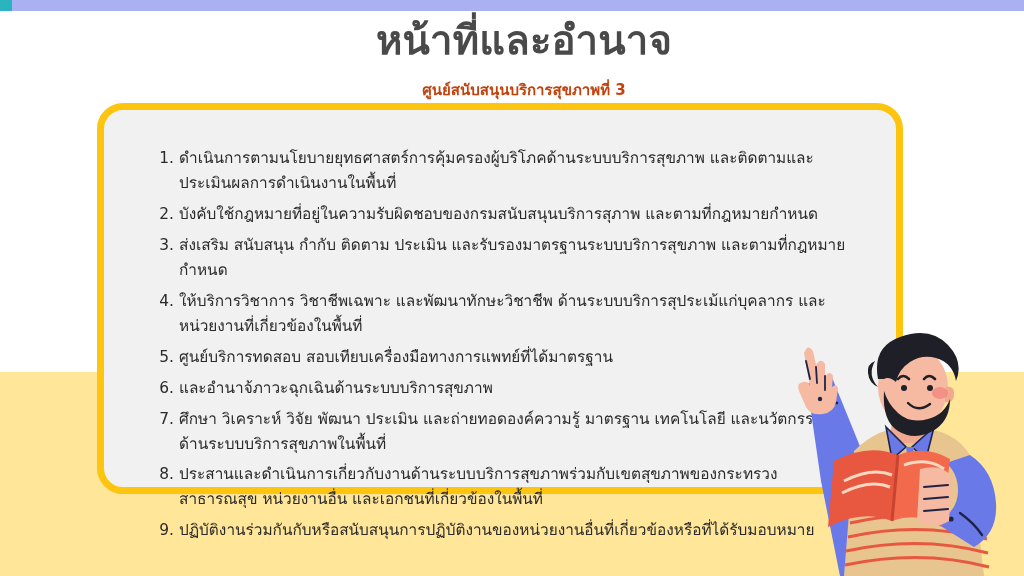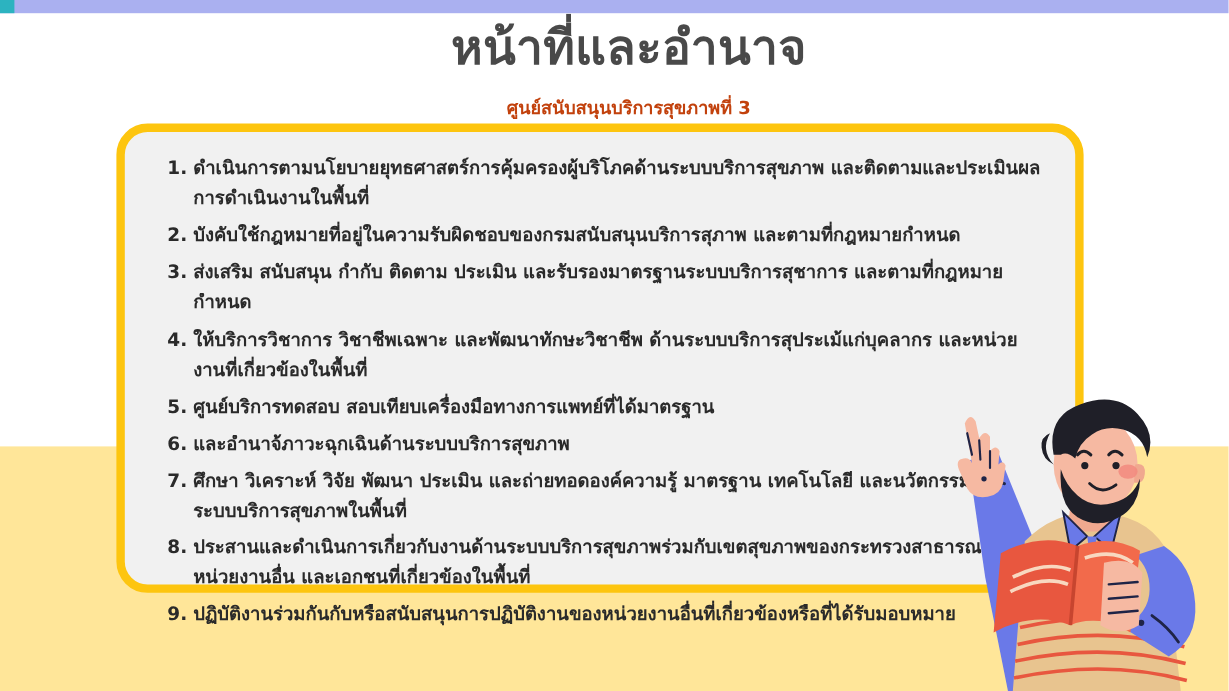--- a/index.html
+++ b/index.html
@@ -67,25 +67,24 @@
     top: 103px;
     width: 806px;
     height: 391px;
     box-sizing: border-box;
     background: #f1f1f1;
     border: 7px solid #fdc50f;
     border-radius: 26px;
     padding: 18px 26px 10px 26px;
   }
   .duty-list {
-    margin: 0;
+    margin: 18px;
     padding: 0;
     list-style: none;
     counter-reset: duty;
-    font-weight: bold;
   }
   .duty-item {
     position: relative;
     counter-increment: duty;
     padding-left: 31px;
     margin-bottom: 6px;
     font-size: 15.4px;
     line-height: 1.62;
     color: #2a2a2a;
     text-align: left;
@@ -122,21 +121,21 @@
 
   <div class="header">
     <div class="slide-title">หน้าที่และอำนาจ</div>
     <div class="slide-subtitle">ศูนย์สนับสนุนบริการสุขภาพที่ 3</div>
   </div>
 
   <div class="card">
     <ol class="duty-list">
       <li class="duty-item">ดำเนินการตามนโยบายยุทธศาสตร์การคุ้มครองผู้บริโภคด้านระบบบริการสุขภาพ และติดตามและประเมินผลการดำเนินงานในพื้นที่</li>
       <li class="duty-item">บังคับใช้กฎหมายที่อยู่ในความรับผิดชอบของกรมสนับสนุนบริการสุภาพ และตามที่กฎหมายกำหนด</li>
-      <li class="duty-item">ส่งเสริม สนับสนุน กำกับ ติดตาม ประเมิน และรับรองมาตรฐานระบบบริการสุชาการ และตามที่กฎหมายกำหนด</li>
+      <li class="duty-item">ส่งเสริม สนับสนุน กำกับ ติดตาม ประเมิน และรับรองมาตรฐานระบบบริการสุขภาพ และตามที่กฎหมายกำหนด</li>
       <li class="duty-item">ให้บริการวิชาการ วิชาชีพเฉพาะ และพัฒนาทักษะวิชาชีพ ด้านระบบบริการสุประเม้แก่บุคลากร และหน่วยงานที่เกี่ยวข้องในพื้นที่</li>
       <li class="duty-item">ศูนย์บริการทดสอบ สอบเทียบเครื่องมือทางการแพทย์ที่ได้มาตรฐาน</li>
       <li class="duty-item">และอำนาจ้ภาวะฉุกเฉินด้านระบบบริการสุขภาพ</li>
       <li class="duty-item">ศึกษา วิเคราะห์ วิจัย พัฒนา ประเมิน และถ่ายทอดองค์ความรู้ มาตรฐาน เทคโนโลยี และนวัตกรรมด้านระบบบริการสุขภาพในพื้นที่</li>
       <li class="duty-item">ประสานและดำเนินการเกี่ยวกับงานด้านระบบบริการสุขภาพร่วมกับเขตสุขภาพของกระทรวงสาธารณสุข หน่วยงานอื่น และเอกชนที่เกี่ยวข้องในพื้นที่</li>
       <li class="duty-item">ปฏิบัติงานร่วมกันกับหรือสนับสนุนการปฏิบัติงานของหน่วยงานอื่นที่เกี่ยวข้องหรือที่ได้รับมอบหมาย</li>
     </ol>
   </div>
 
   <svg class="illustration" viewBox="0 0 250 245" xmlns="http://www.w3.org/2000/svg">

